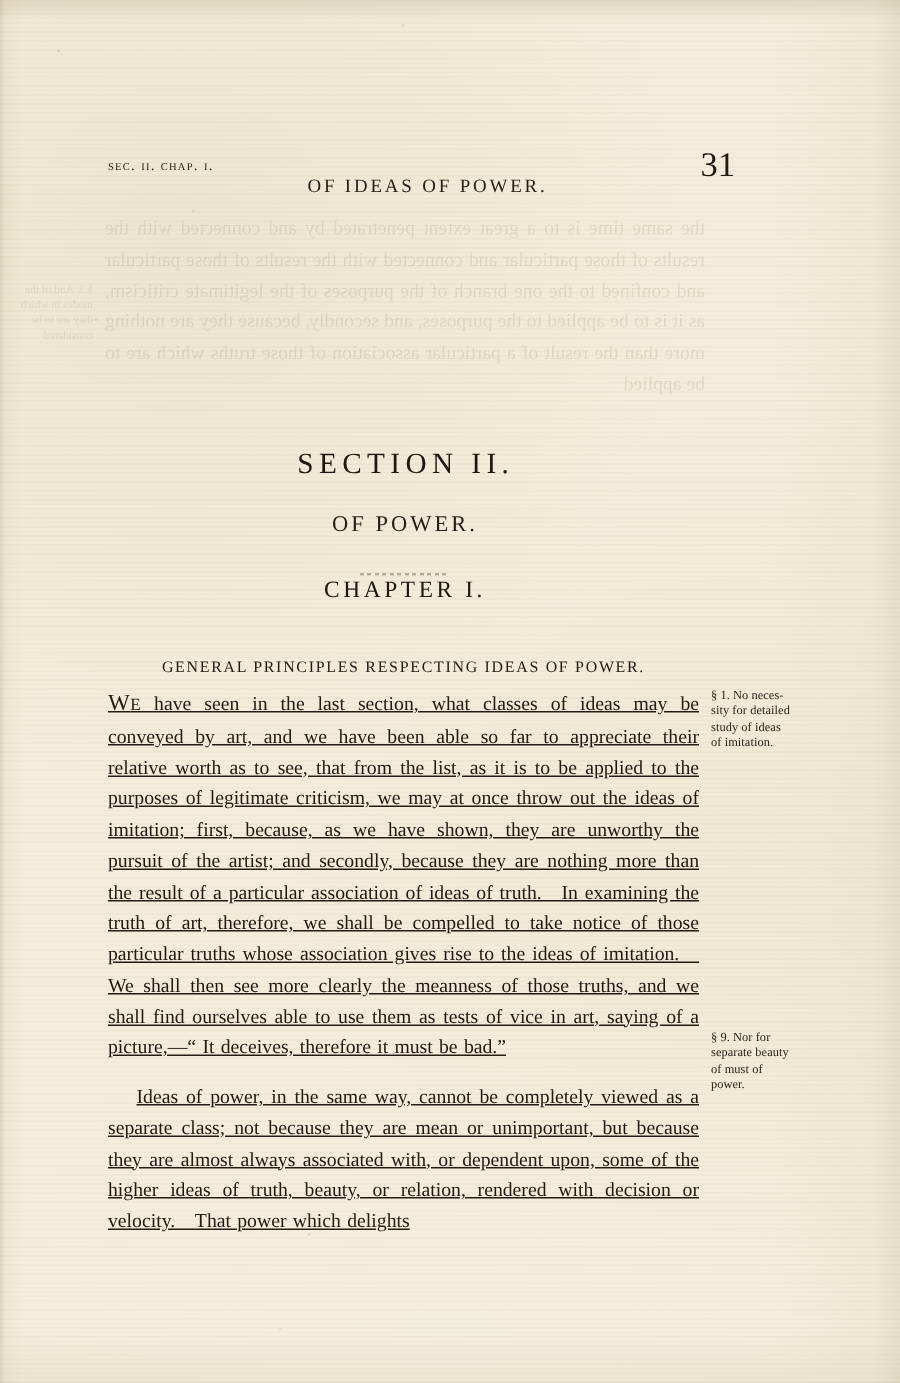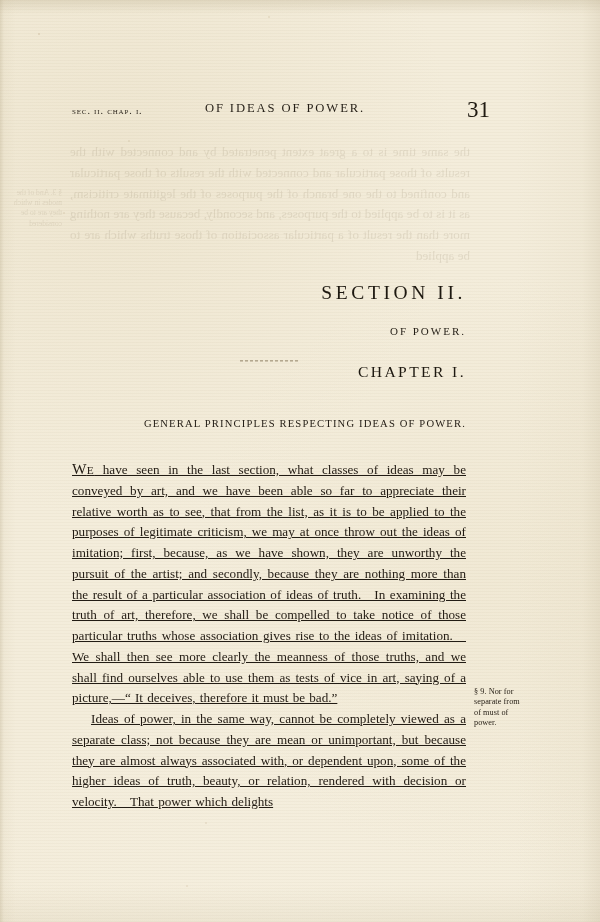--- a/index.html
+++ b/index.html
@@ -85,53 +85,53 @@
     letter-spacing: 0.85px;
     font-variant: small-caps;
     text-transform: lowercase;
     color: #2a231a;
     white-space: nowrap;
   }
   .rh-center {
     position: absolute;
     left: 0;
     right: 0;
-    top: 0;
+    top: 16px;
     text-align: center;
     font-size: 12.6px;
     letter-spacing: 1.9px;
     color: #241e16;
     white-space: nowrap;
     padding-left: 14px;
   }
   .rh-page {
     position: absolute;
     right: -6px;
     top: -4px;
     font-size: 23px;
     color: #201a12;
   }
 
   
   #headings {
     position: absolute;
     left: 72px;
-    top: 282px;
+    top: 299px;
     width: 394px;
-    text-align: right;
+    text-align: center;
   }
   .section-title {
     font-size: 19.5px;
     letter-spacing: 3.6px;
     color: #1d1810;
     padding-left: 3px;
   }
   .section-sub {
     margin-top: 21px;
-    font-size: 11px;
+    font-size: 15px;
     letter-spacing: 2.0px;
     color: #241e16;
     padding-left: 2px;
   }
   .ornament {
     margin: 22px auto 0 auto;
     width: 58px;
     height: 4px;
     opacity: 0.5;
     background-image: repeating-linear-gradient(90deg,
@@ -166,21 +166,21 @@
   .para {
     position: relative;
     margin: 0;
     font-size: 13.15px;
     line-height: 20.75px;
     text-align: justify;
     text-justify: inter-word;
     color: #211a12;
     word-spacing: 0.9px;
   }
-  .para + .para { margin-top: 0; }
+  .para + .para { margin-top: 12px; }
   .para.indent { text-indent: 19px; }
   .dropcaps {
     font-size: 15.4px;
     letter-spacing: 0.3px;
   }
   .dropcaps .sc { font-size: 11.4px; }
 
   
   .sidenote {
     position: absolute;
@@ -228,24 +228,30 @@
     <div class="chapter-title">CHAPTER I.</div>
     <div class="chapter-sub">GENERAL PRINCIPLES RESPECTING IDEAS OF POWER.</div>
   </div>
 
   <div id="body-text">
 
     <p class="para"><span class="dropcaps"><span>W</span><span class="sc">E</span></span><span> have seen in the last section, what classes of ideas may be conveyed by art, and we have been able so far to appreciate their relative worth as to see, that from the list, as it is to be applied to the purposes of legitimate criticism, we may at once throw out the ideas of imitation; first, because, as we have shown, they are unworthy the pursuit of the artist; and secondly, because they are nothing more than the result of a particular association of ideas of truth. In examining the truth of art, therefore, we shall be compelled to take notice of those particular truths whose association gives rise to the ideas of imitation. We shall then see more clearly the meanness of those truths, and we shall find ourselves able to use them as tests of vice in art, saying of a picture,—“ It deceives, therefore it must be bad.”</span></p>
 
     <p class="para indent"><span>Ideas of power, in the same way, cannot be completely viewed as a separate class; not because they are mean or unimportant, but because they are almost always associated with, or dependent upon, some of the higher ideas of truth, beauty, or relation, rendered with decision or velocity. That power which delights</span></p>
 
+    <div class="sidenote" style="top:0px;">
+      <div class="sn-head">§ 1. No neces-</div>
+      <div>sity for detailed</div>
+      <div>study of ideas</div>
+      <div>of imitation.</div>
+    </div>
 
     <div class="sidenote" style="top:228px;">
       <div class="sn-head">§ 9. Nor for</div>
-      <div>separate from</div>
+      <div>separate beauty</div>
       <div>of must of</div>
       <div>power.</div>
     </div>
 
   </div>
 
   <div class="speck" style="left:38px;  top:33px;  width:2.4px; height:2.4px;"></div>
   <div class="speck" style="left:128px; top:140px; width:1.8px; height:1.8px; opacity:.22;"></div>
   <div class="speck" style="left:268px; top:16px;  width:1.6px; height:1.6px; opacity:.20;"></div>
   <div class="speck" style="left:205px; top:822px; width:1.9px; height:1.9px; opacity:.22;"></div>

